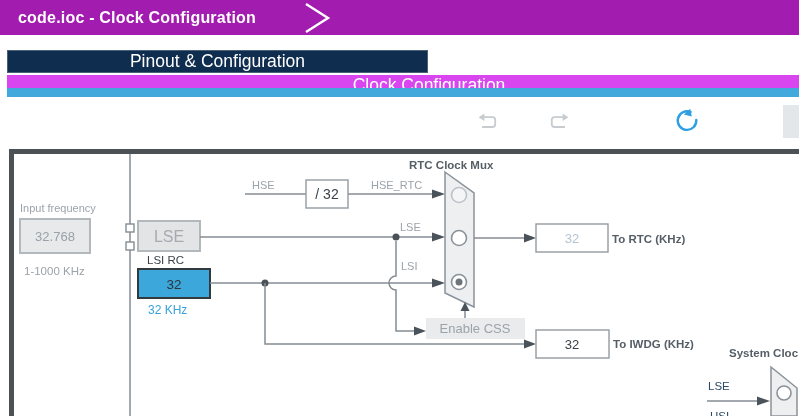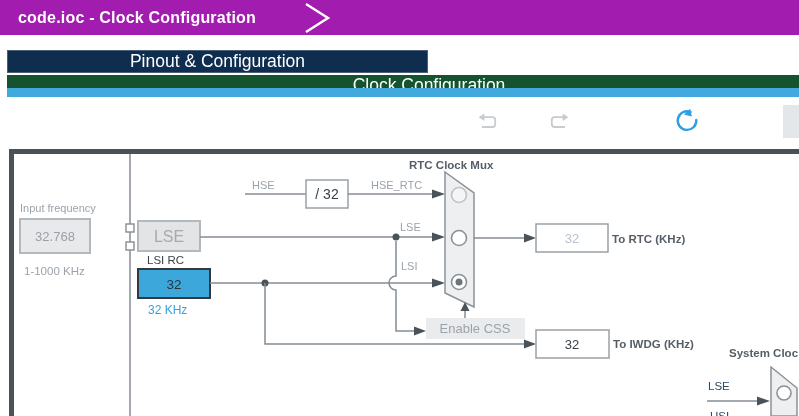--- a/index.html
+++ b/index.html
@@ -18,21 +18,21 @@
     color:#ffffff; font-size:16px; font-weight:bold; letter-spacing:.2px;
   }
   .header .chev { position:absolute; left:302px; top:2px; }
   
   .tabbar { position:absolute; left:7px; top:50px; width:792px; height:38px; display:flex; gap:2px;flex-direction:column; }
   .tab {
     display:flex; align-items:center; justify-content:center;
     color:#fff; font-size:17.5px; cursor:pointer;
   }
   .tab-pinout { width:421px; background:#0e2d4f; border:1px solid #4a6076; }
-  .tab-clock  { flex:1; background:#14532d; }
+  .tab-clock  { flex:1; background:#d946ef; }
   .tab-clock span { transform:translateX(26px); }
   .accent-strip { position:absolute; left:7px; top:88px; width:792px; height:9px; background:#41a9dc; }
   
   .toolbar-btn { position:absolute; background:none; border:none; cursor:pointer; padding:0; }
   .side-btn { position:absolute; left:783px; top:105px; width:16px; height:33px;
               background:#e3e7ea; border:none; cursor:pointer; }
   
   .canvas {
     position:absolute; left:9px; top:149px; width:790px; height:267px;
     background:#fff; border-top:5px solid #4c5156; border-left:5px solid #4c5156;

